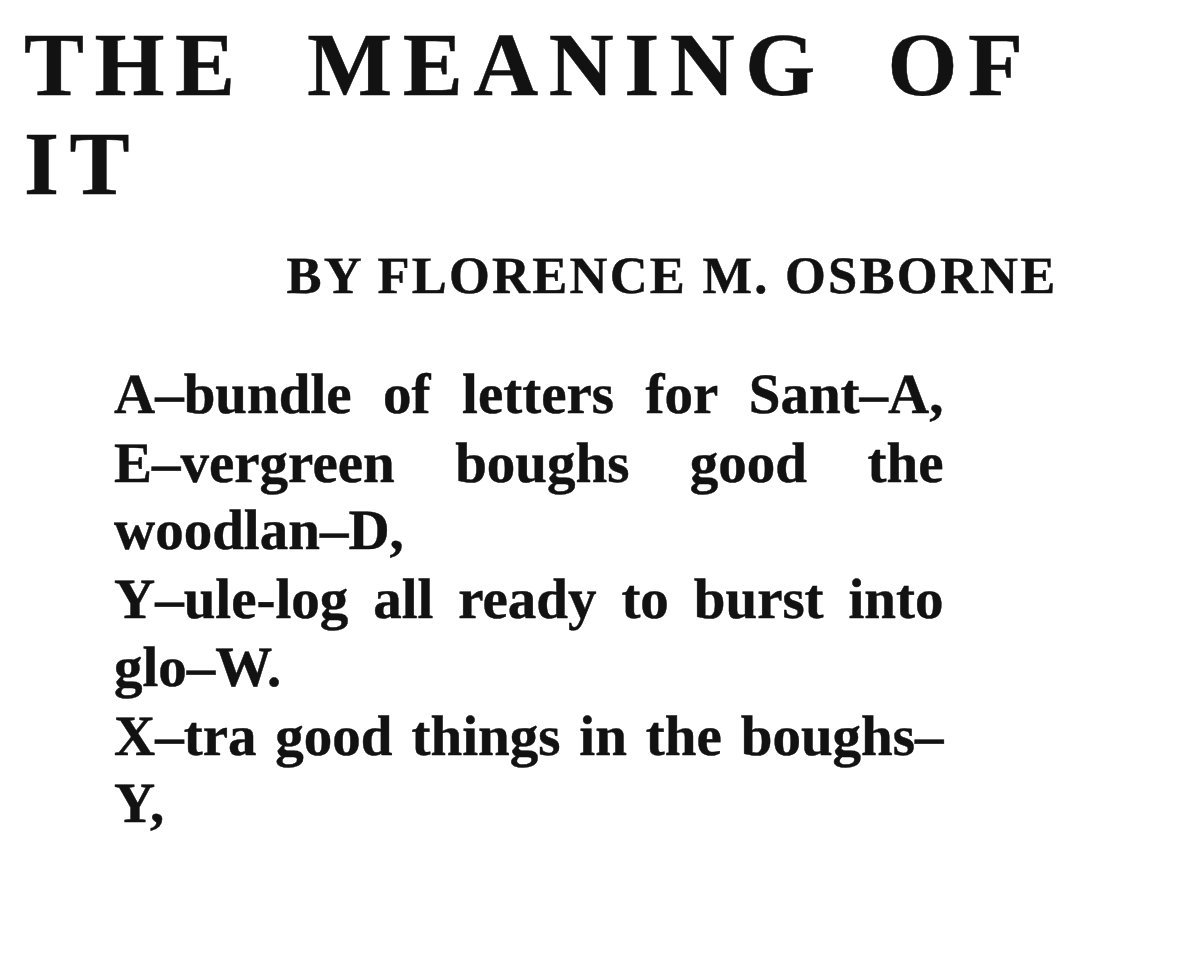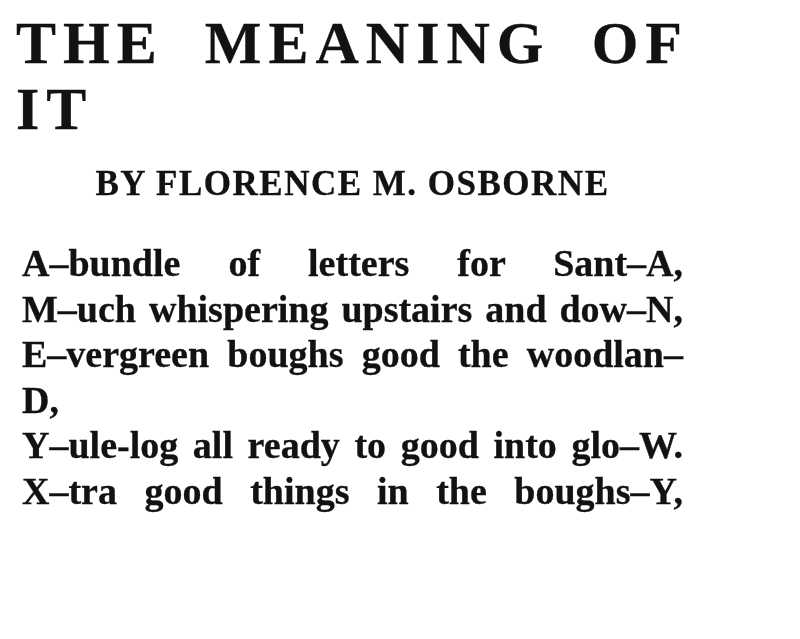--- a/index.html
+++ b/index.html
@@ -26,41 +26,40 @@
     letter-spacing: 7px;
     text-align: justify;
     text-align-last: justify;
     white-space: normal;
   }
   .byline {
     margin: 22px 0 0 0;
     font-size: 35px;
     line-height: 40px;
     letter-spacing: 1.5px;
-    text-align: center;
+    text-align: right;
   }
   .poem {
     margin: 37px 0 0 0;
-    padding: 0 22px;
+    padding: 0 76px;
   }
   .poem-line {
     font-size: 38px;
     line-height: 45.5px;
     text-align: justify;
     text-align-last: justify;
   }
 </style>
 </head>
 <body>
 
 <div class="page">
   <h1 class="title">THE MEANING OF IT</h1>
 
   <div class="byline">BY FLORENCE M. OSBORNE</div>
 
   <div class="poem">
     <div class="poem-line">A–bundle of letters for Sant–A,</div>
-    <div class="poem-line">M–uch whispering upstairs and dow–N,</div>
     <div class="poem-line">E–vergreen boughs good the woodlan–D,</div>
-    <div class="poem-line">Y–ule-log all ready to good into glo–W.</div>
+    <div class="poem-line">Y–ule-log all ready to burst into glo–W.</div>
     <div class="poem-line">X–tra good things in the boughs–Y,</div>
   </div>
 </div>
 
 </body></html>

